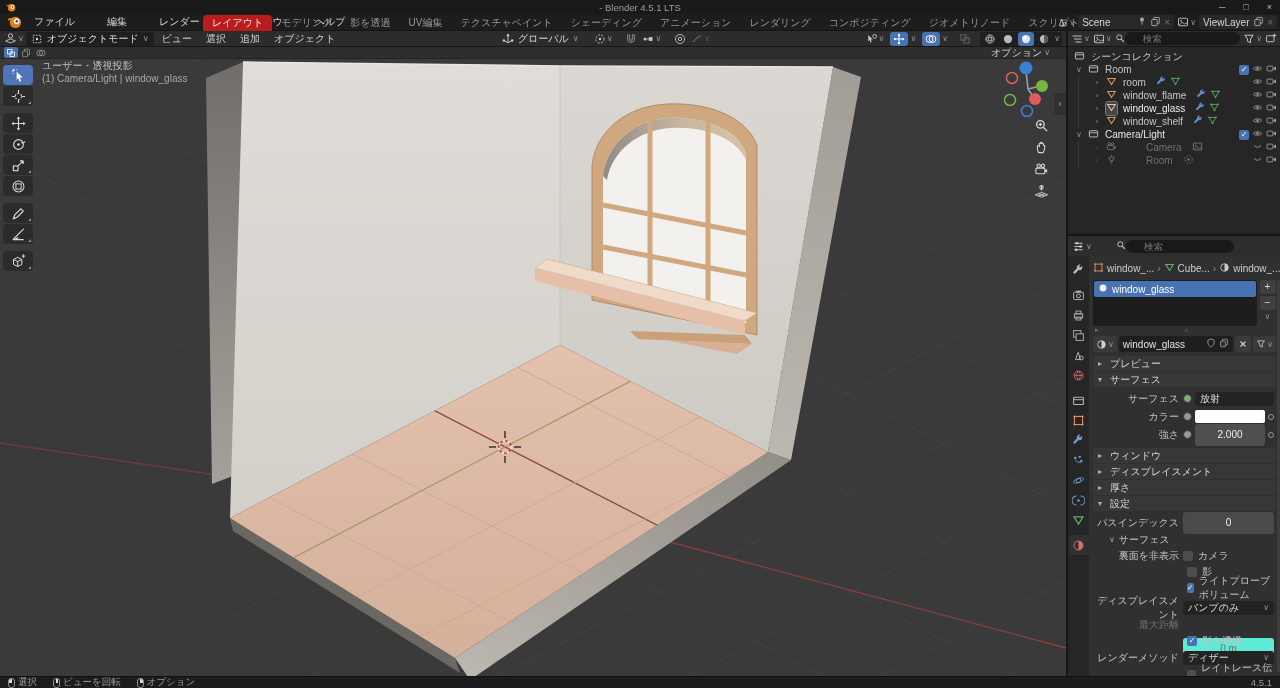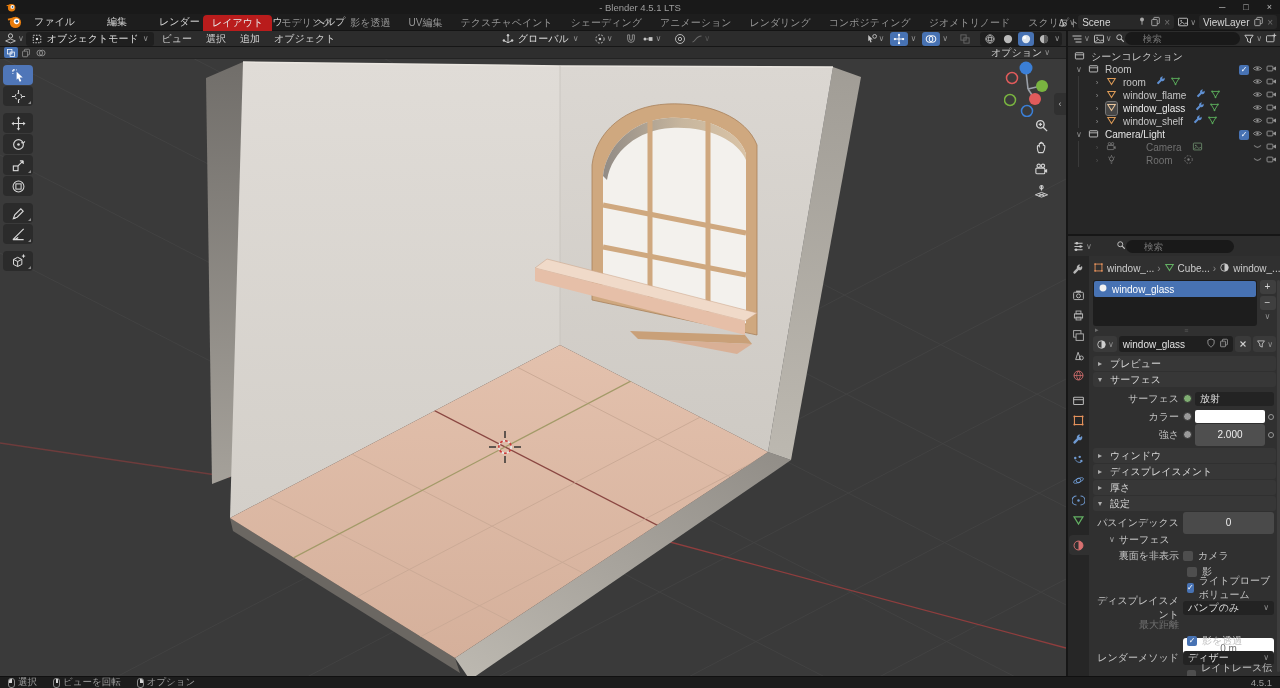--- a/index.html
+++ b/index.html
@@ -102,21 +102,21 @@
   .plabel{width:84px;text-align:right;color:#c3c3c3;flex:none;}
   .plabel.dimt{color:#6f6f6f;}
   .pval{flex:1;display:flex;align-items:center;gap:3px;}
   .sock{width:7px;height:7px;border-radius:50%;background:#9a9a9a;border:1px solid #333;flex:none;}
   .sock.shader{background:#7fae72;}
   .deco{width:4px;height:4px;border-radius:50%;border:1px solid #969696;flex:none;}
   .wbtn{flex:1;height:14px;background:#232323;border-radius:3px;display:flex;align-items:center;gap:4px;padding:0 5px;color:#dedede;}
   .wbtn .cv{margin-left:auto;color:#8f8f8f;font-size:8px;}
   .swatch{flex:1;height:13px;background:#ffffff;border-radius:2px;}
   .slider{flex:1;height:22px;background:#4f4f4f;border-radius:3px;display:flex;align-items:center;justify-content:center;color:#efefef;}
-  .slider.dimw{background:#ffffff;color:#6e6e6e;margin-top:48px;}
+  .slider.dimw{background:#5eead4;color:#6e6e6e;margin-top:48px;}
   .subhdr{display:flex;align-items:center;gap:4px;height:13px;color:#c9c9c9;padding-left:14px;}
   .subhdr .exp{font-size:8px;color:#a2a2a2;}
   .chkrow{display:flex;align-items:center;gap:5px;height:13px;padding-left:92px;}
   .chkrow .cl{color:#c3c3c3;}
   .pscroll{position:absolute;right:0;top:24px;bottom:4px;width:3px;background:#3d3d3d;border-radius:2px;}
   
   .statusbar{height:12px;background:#1c1c1c;border-top:1px solid #101010;display:flex;align-items:center;padding:0 8px;gap:16px;color:#9b9b9b;font-size:9.5px;box-sizing:border-box;}
   .sbitem{display:flex;align-items:center;gap:3px;}
   .mouse{width:7px;height:10px;border:1px solid #8a8a8a;border-radius:3px;position:relative;box-sizing:border-box;}
   .mouse::before{content:"";position:absolute;top:0;height:4px;background:#d6d6d6;}
@@ -756,20 +756,24 @@
           </svg>
         </div>
       <div class="gap"></div>
       <div class="tbtn sub">
           <svg class="ic15">
             <use href="#s-t-cube"></use>
           </svg>
         </div>
     </div>
 
+    <div class="vptext">
+      <div>ユーザー・透視投影</div>
+      <div class="l2">(1) Camera/Light | window_glass</div>
+    </div>
 
     <svg class="gizmo" width="48" height="56" viewBox="0 0 48 56">
       <g stroke="#9aa0a8" stroke-width="1.6">
         <line x1="24" y1="28" x2="22" y2="10"></line>
         <line x1="24" y1="28" x2="37" y2="25"></line>
         <line x1="24" y1="28" x2="30" y2="37"></line>
       </g>
       <circle cx="22" cy="7" r="6.5" fill="#3b7fd6"></circle>
       <circle cx="38" cy="25" r="6" fill="#79b440"></circle>
       <circle cx="31" cy="38" r="6" fill="#e05b5b"></circle>

